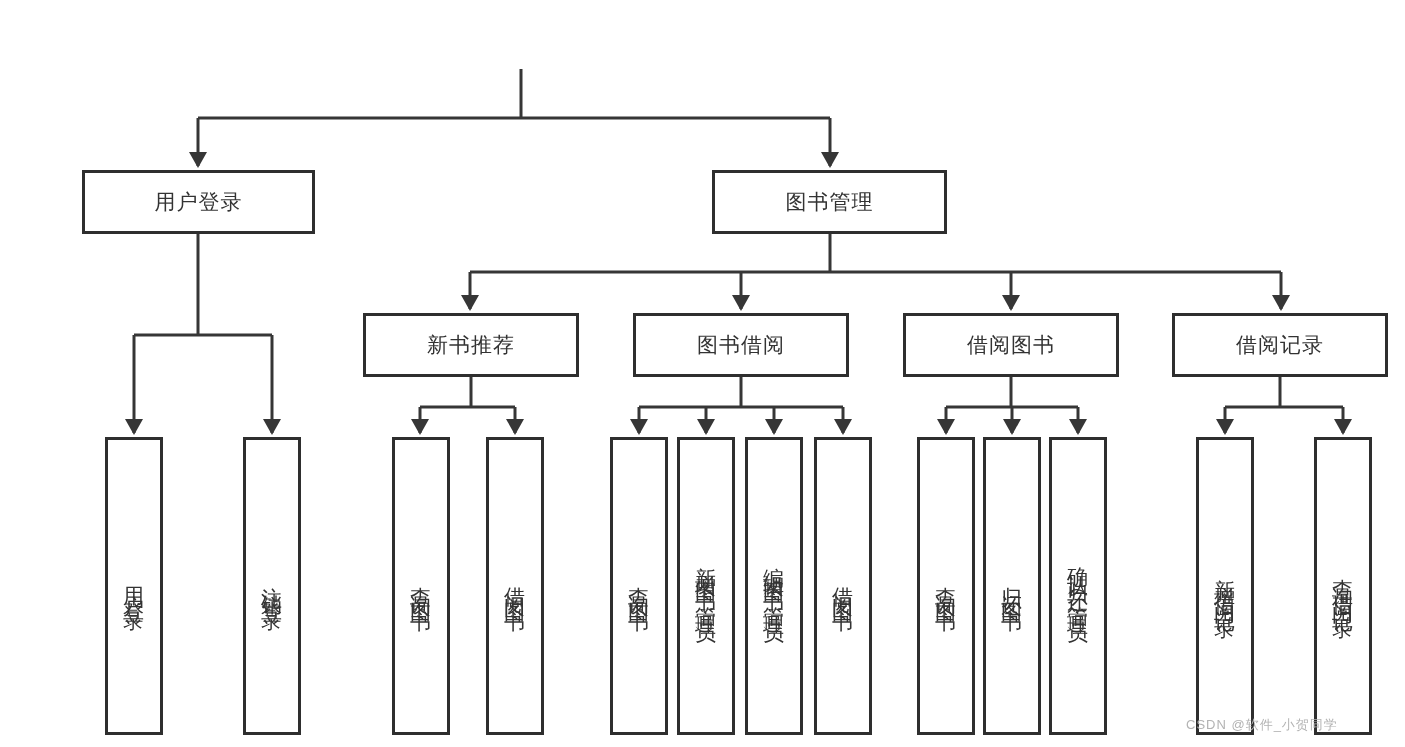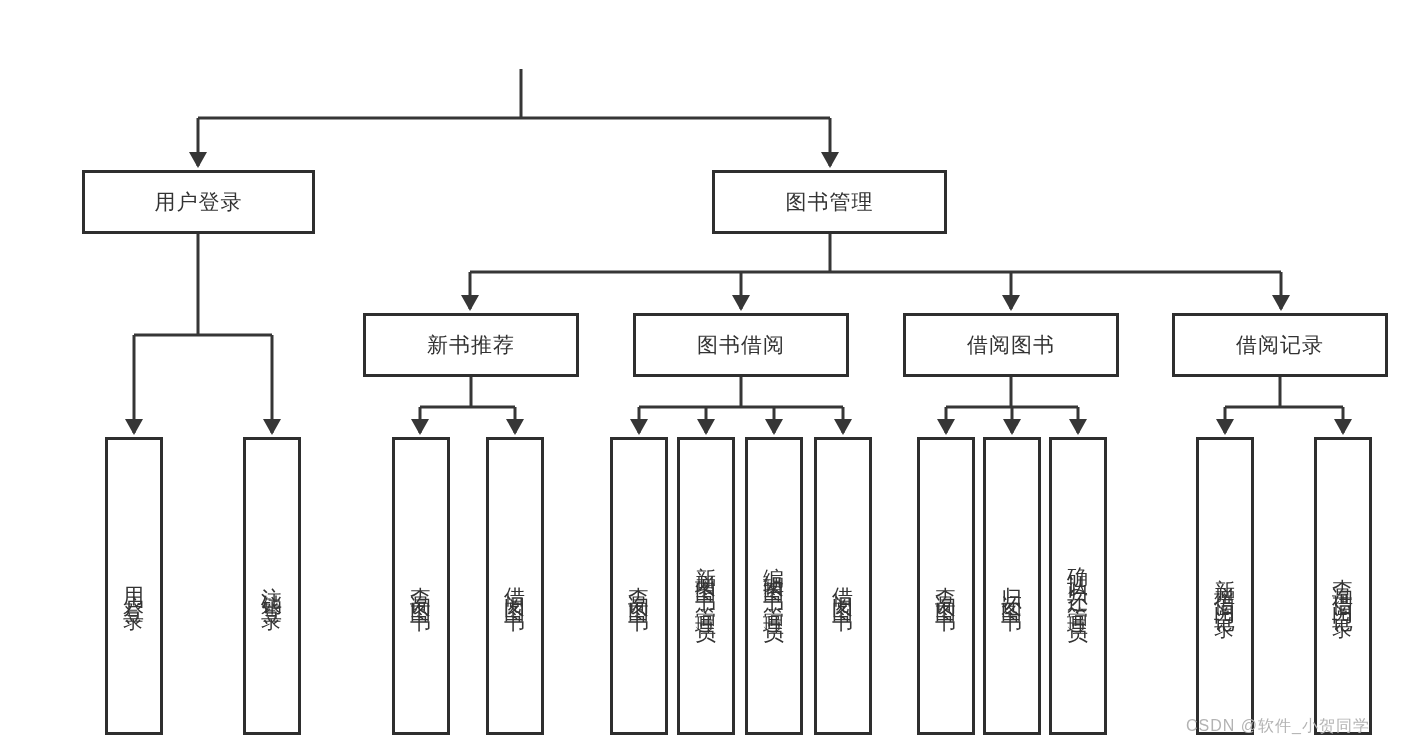--- a/index.html
+++ b/index.html
@@ -54,21 +54,21 @@
   .l-1{left:105px;}  .l-2{left:243px;}
   .l-3{left:392px;}  .l-4{left:486px;}
   .l-5{left:610px;}  .l-6{left:677px;}
   .l-7{left:745px;}  .l-8{left:814px;}
   .l-9{left:917px;}  .l-10{left:983px;}
   .l-11{left:1049px;}
   .l-12{left:1196px;} .l-13{left:1314px;}
   .watermark{
     position:absolute;
     left:1186px;top:716px;
-    font-size:16px;
+    font-size:13px;
     color:var(--wm);
     letter-spacing:1px;
     white-space:nowrap;
     z-index:5;
   }
 </style>
 </head>
 <body>
 
 <div class="stage">

